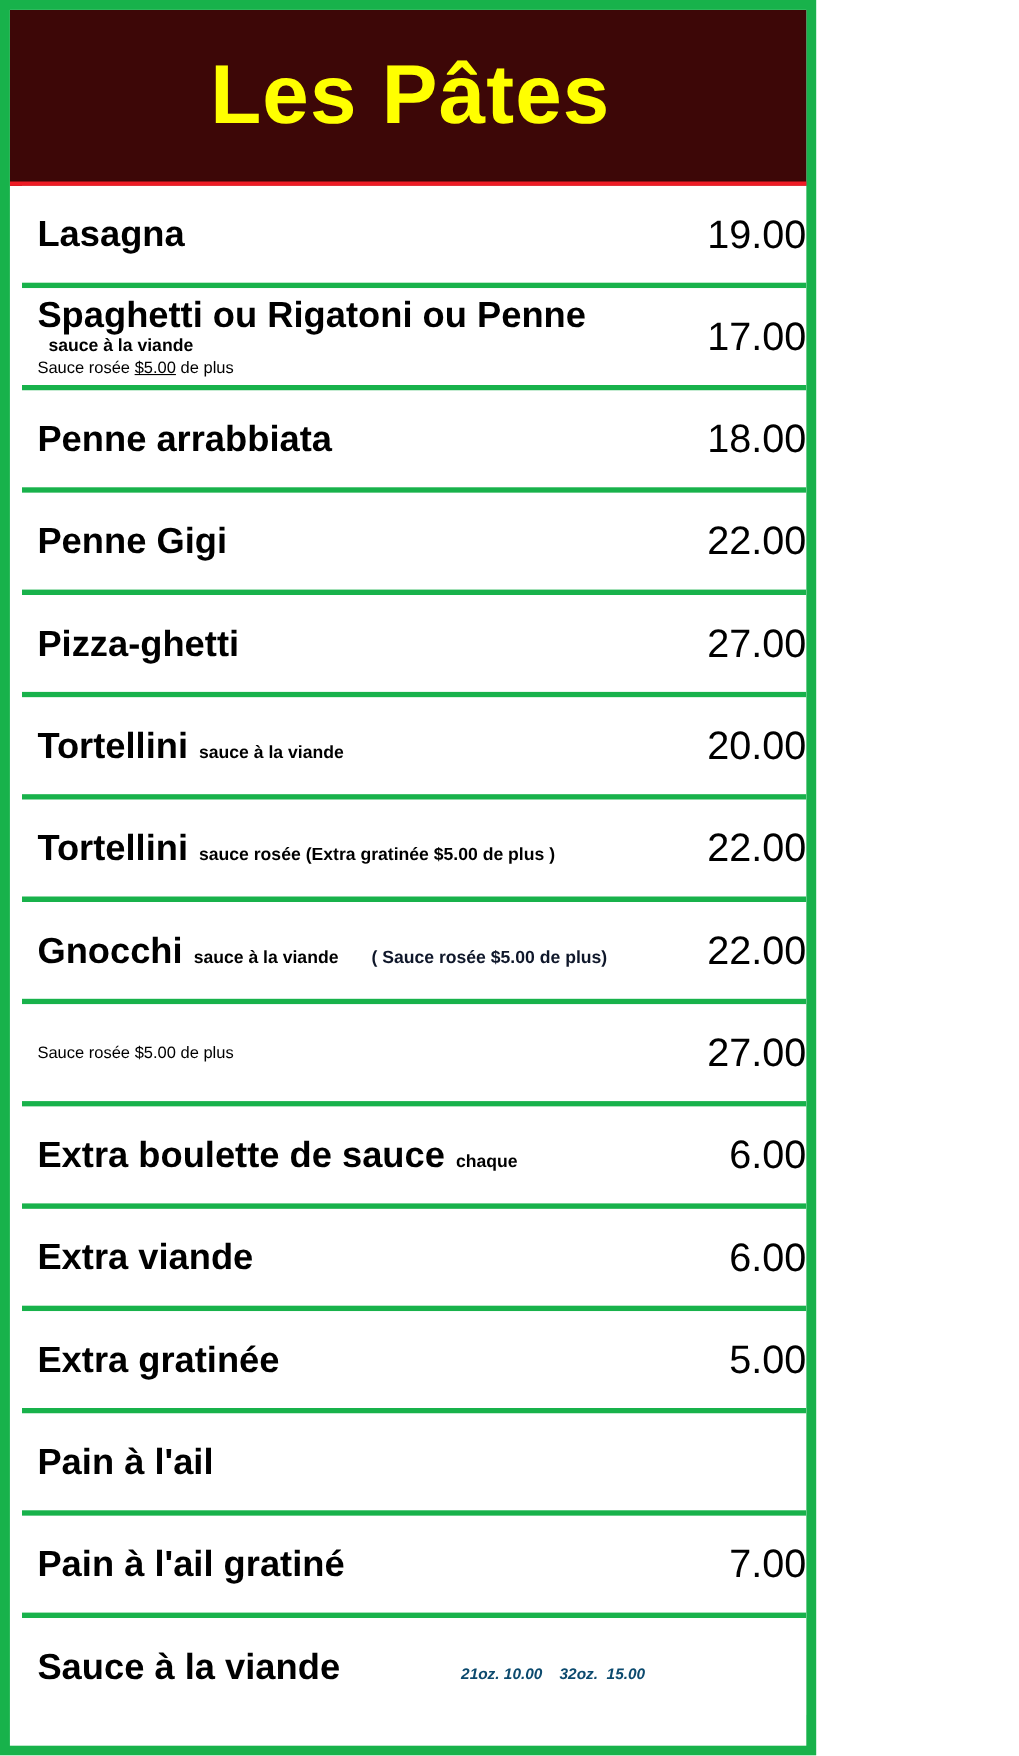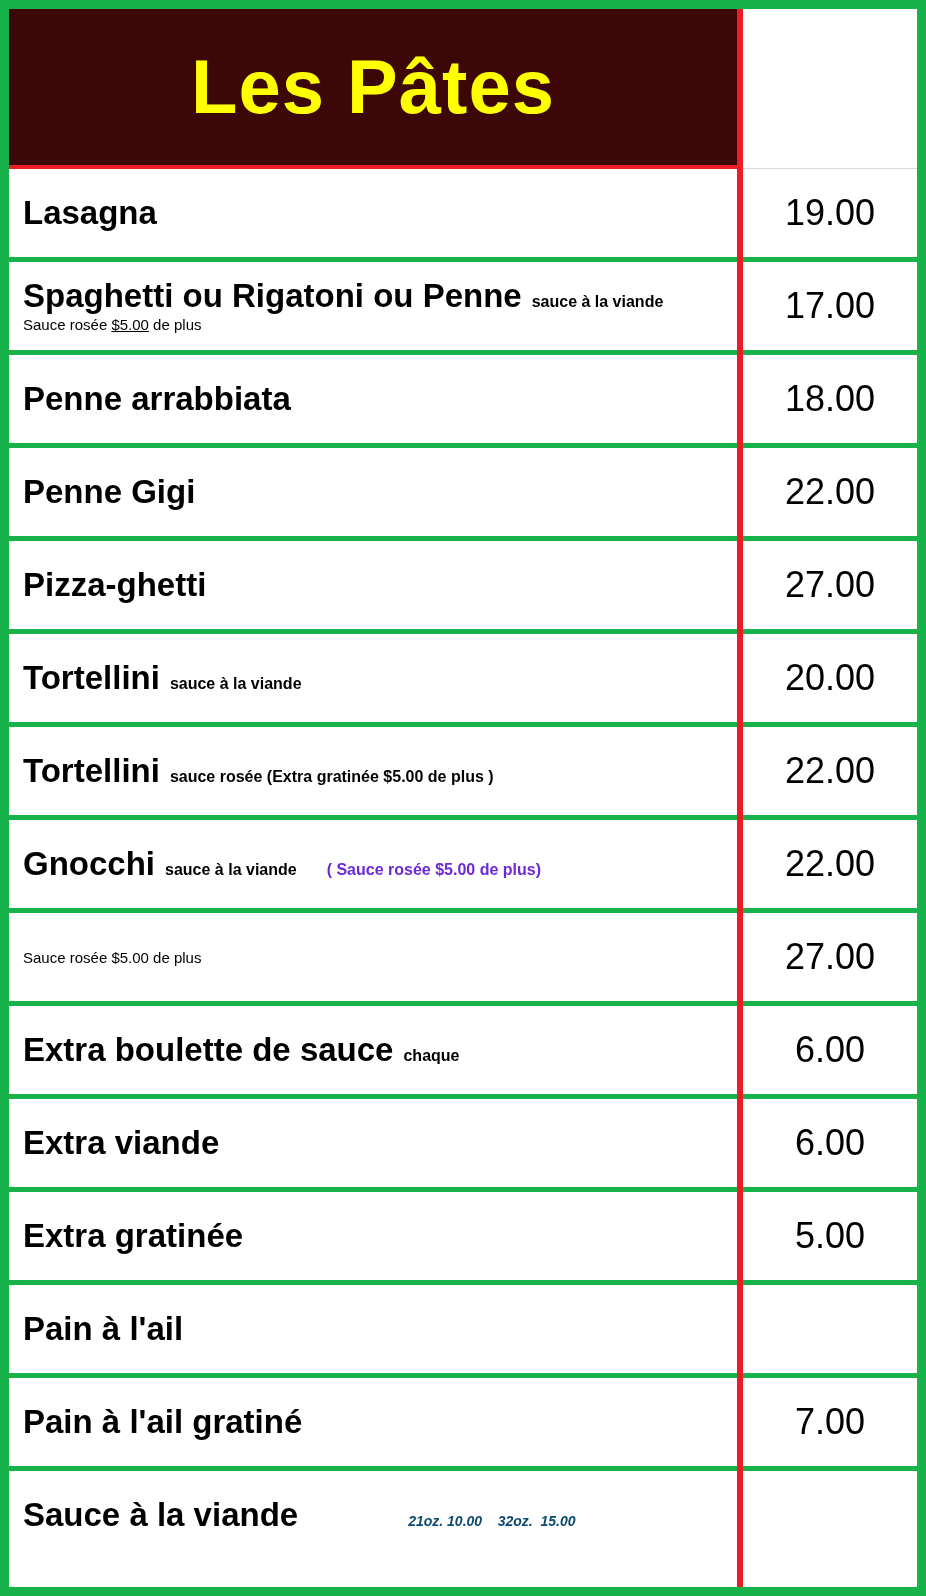--- a/index.html
+++ b/index.html
@@ -5,21 +5,21 @@
   html, body {
     margin: 0;
     padding: 0;
     background: #ffffff;
   }
   body {
     font-family: "Liberation Sans", sans-serif;
   }
   .menu {
     position: relative;
-    width: 926px;
+    width: 742px;
     height: 1596px;
     box-sizing: border-box;
     background: #ffffff;
     border: 9px solid #18b24b;
     overflow: hidden;
   }
   .inner {
     position: relative;
     width: 100%;
     height: 100%;
@@ -58,20 +58,21 @@
     top: 0;
     left: 734px;
     right: 0;
     height: 160px;
     background: #ffffff;
     border-bottom: 1px solid #d8d8d8;
     box-sizing: border-box;
   }
   .rows {
     position: relative;
+    margin-left: 11px;
   }
   .row {
     display: flex;
     align-items: stretch;
     border-bottom: 4px solid #ee1c25;
     box-sizing: border-box;
     background: #ffffff;
   }
   .row.green-sep {
     border-bottom: 5px solid #18b24b;
@@ -102,21 +103,21 @@
   .item-desc {
     font-size: 16px;
     font-weight: bold;
     color: #000000;
     margin-left: 10px;
     line-height: 1.2;
   }
   .item-desc2 {
     font-size: 16px;
     font-weight: bold;
-    color: #6d28d9;
+    color: #0f172a;
     margin-left: 30px;
     line-height: 1.2;
   }
   .sub-note {
     font-size: 15px;
     font-weight: normal;
     color: #000000;
     margin-top: 2px;
     line-height: 1.2;
   }

